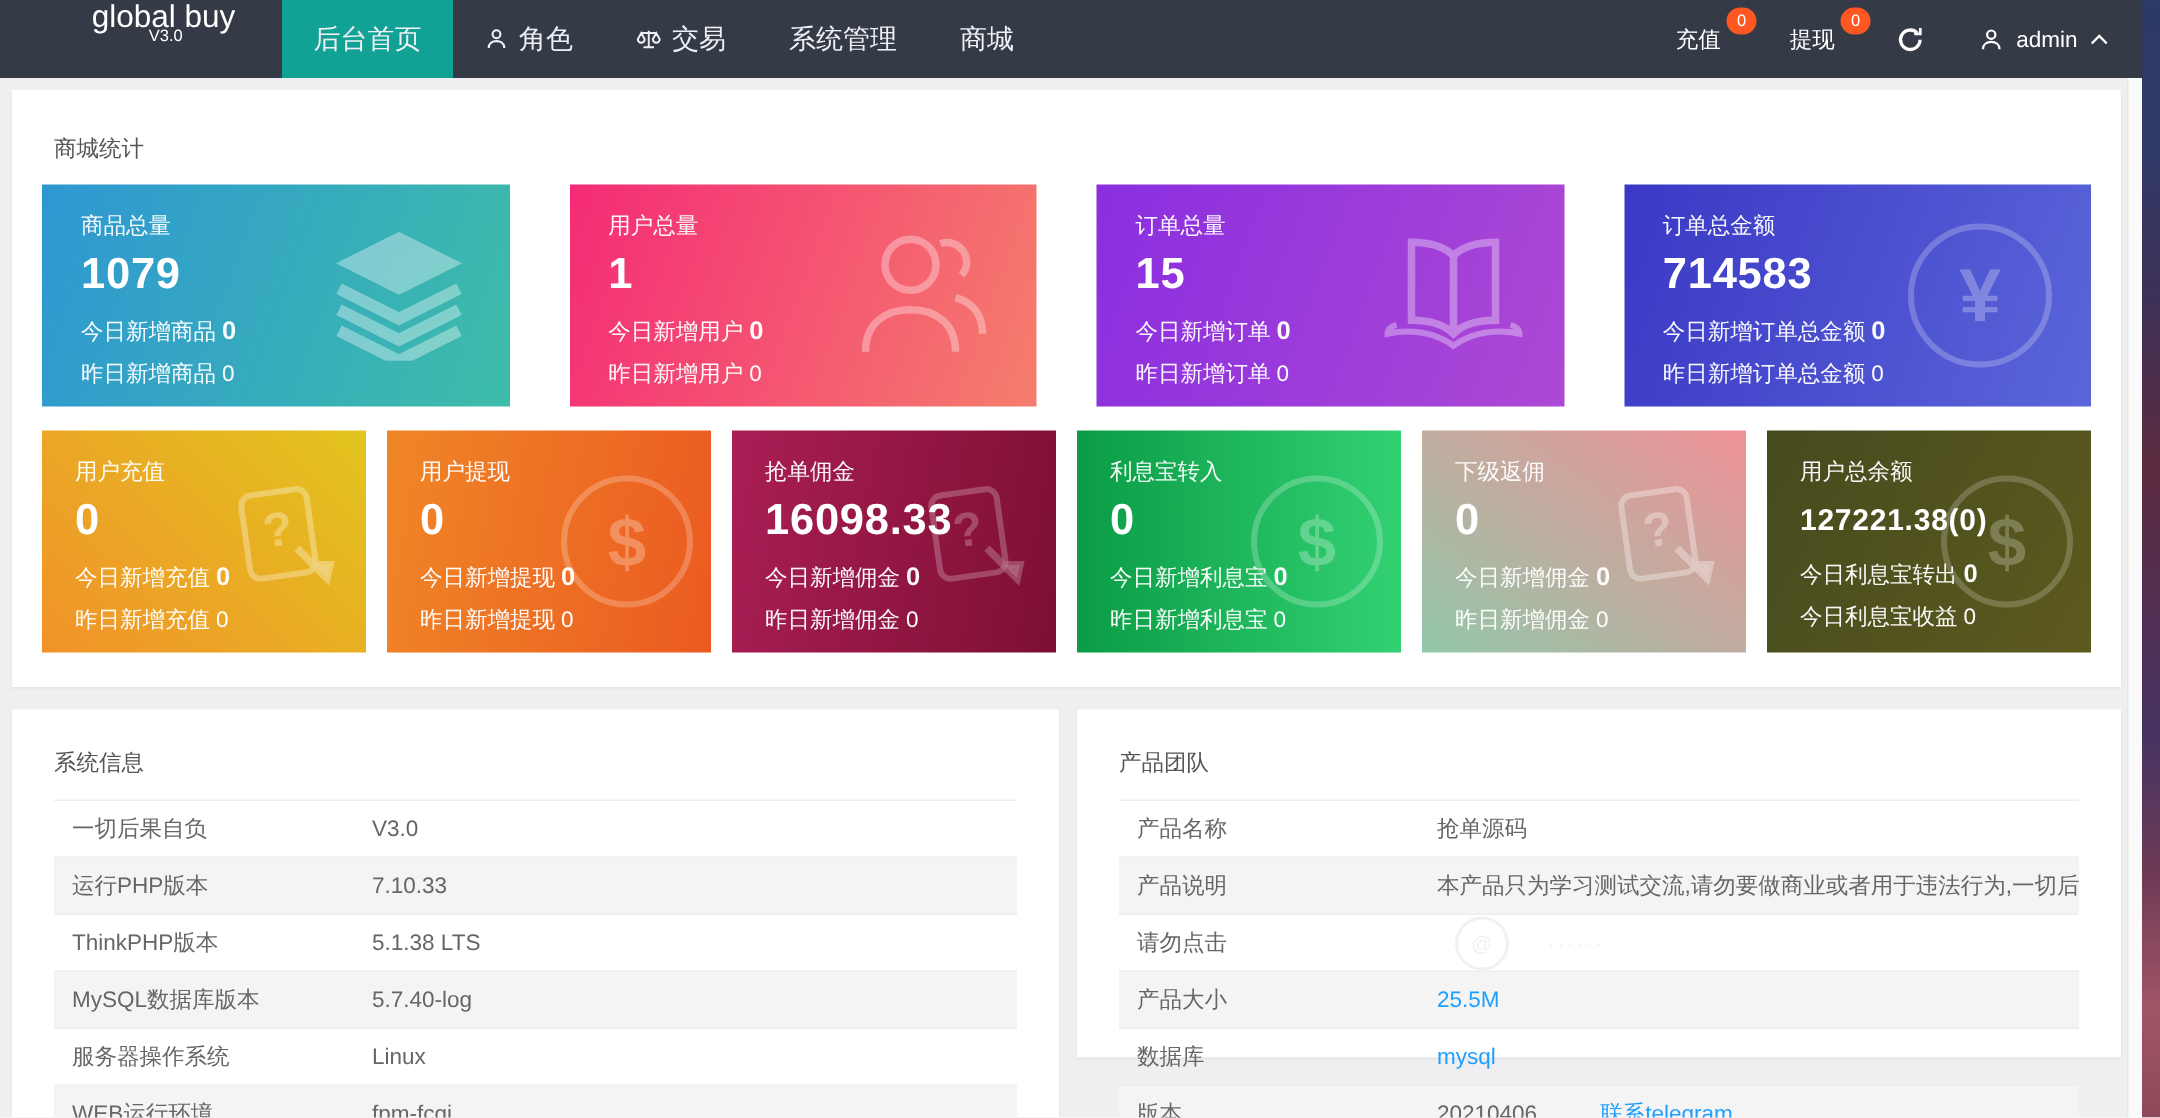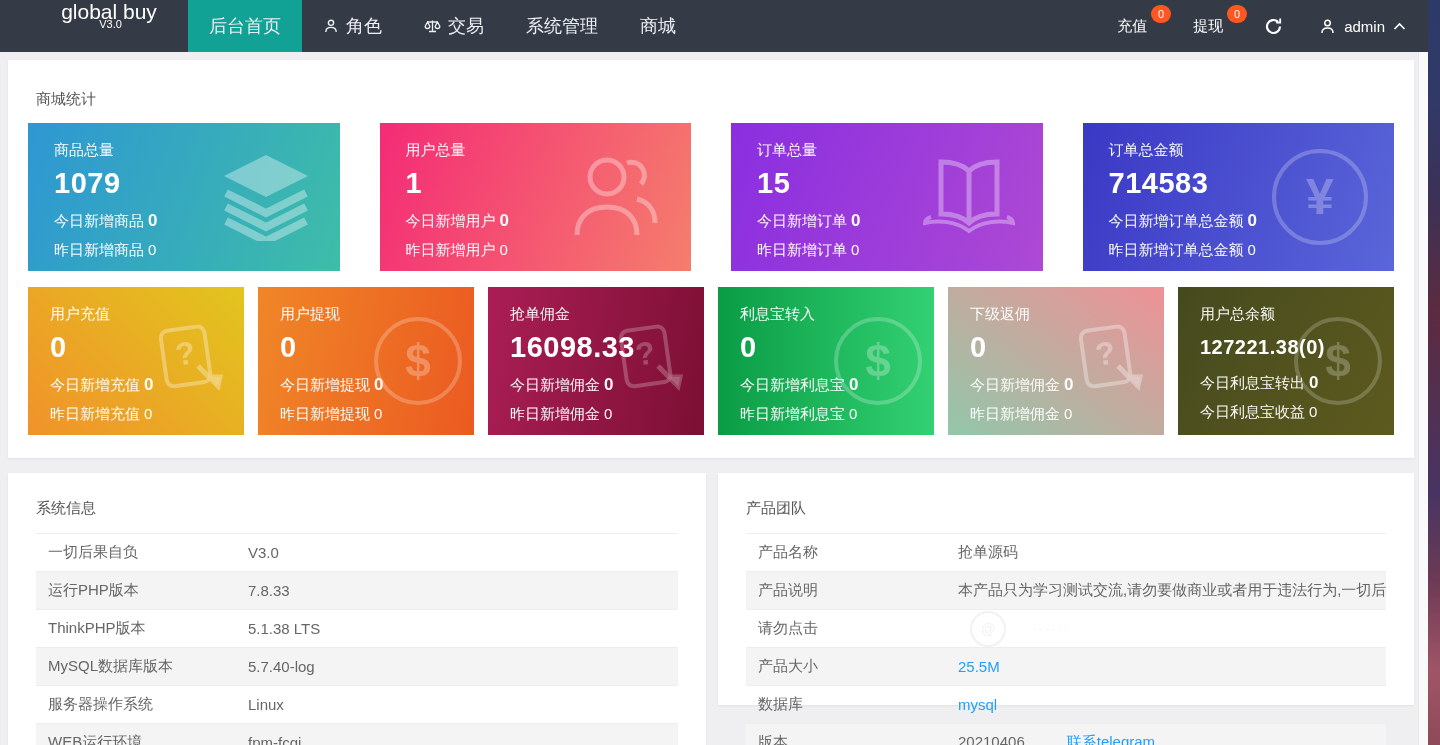--- a/index.html
+++ b/index.html
@@ -279,21 +279,21 @@
 
 <div class="panel panel-sys">
   <div class="ptitle">系统信息</div>
   <div class="infotable">
     <div class="trow">
       <div class="tlabel">一切后果自负</div>
       <div class="tvalue">V3.0</div>
     </div>
     <div class="trow">
       <div class="tlabel">运行PHP版本</div>
-      <div class="tvalue">7.8.33</div>
+      <div class="tvalue">7.10.33</div>
     </div>
     <div class="trow">
       <div class="tlabel">ThinkPHP版本</div>
       <div class="tvalue">5.1.38 LTS</div>
     </div>
     <div class="trow">
       <div class="tlabel">MySQL数据库版本</div>
       <div class="tvalue">5.7.40-log</div>
     </div>
     <div class="trow">

